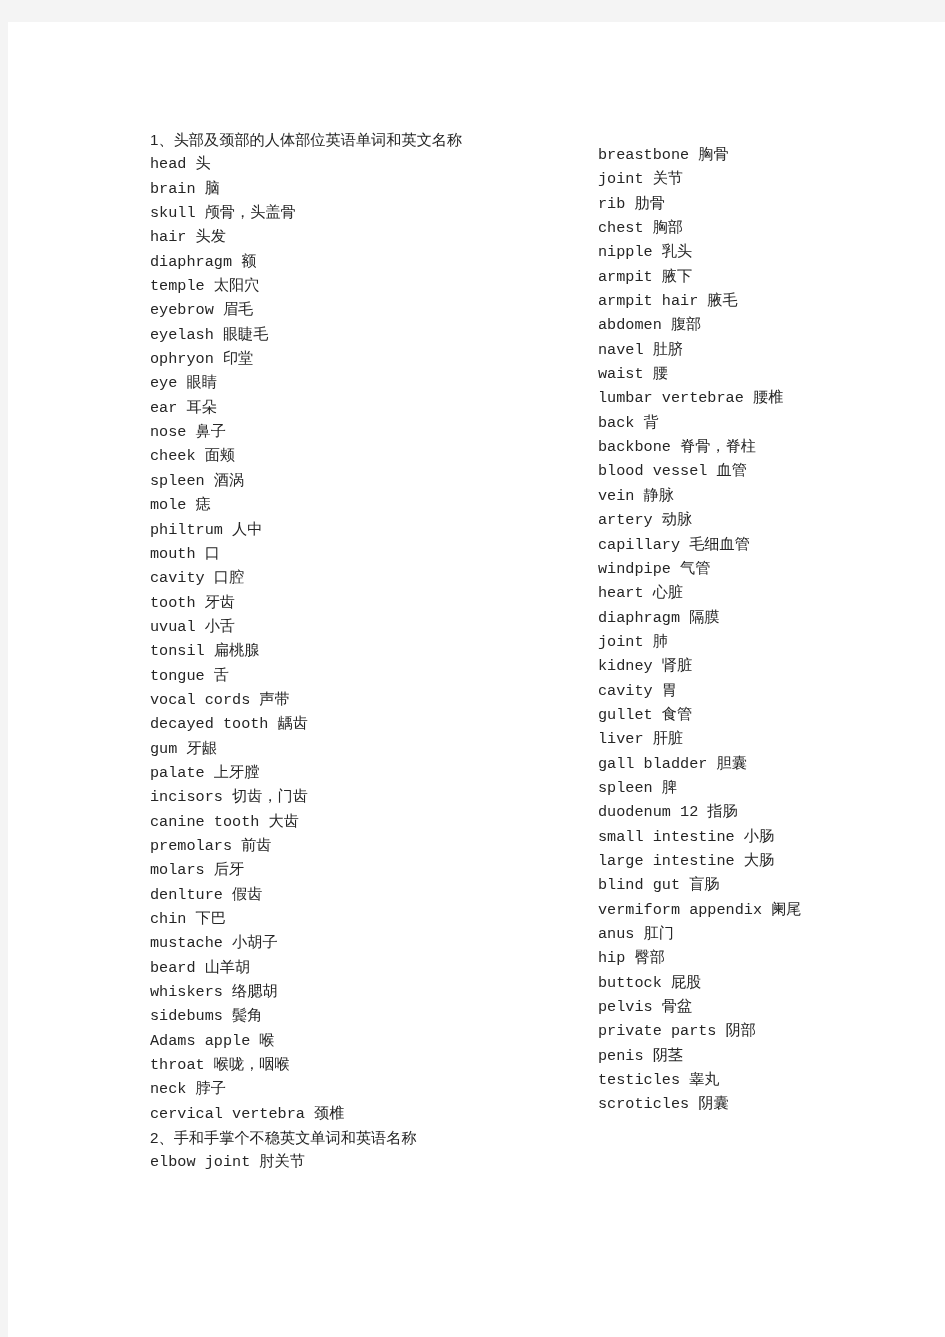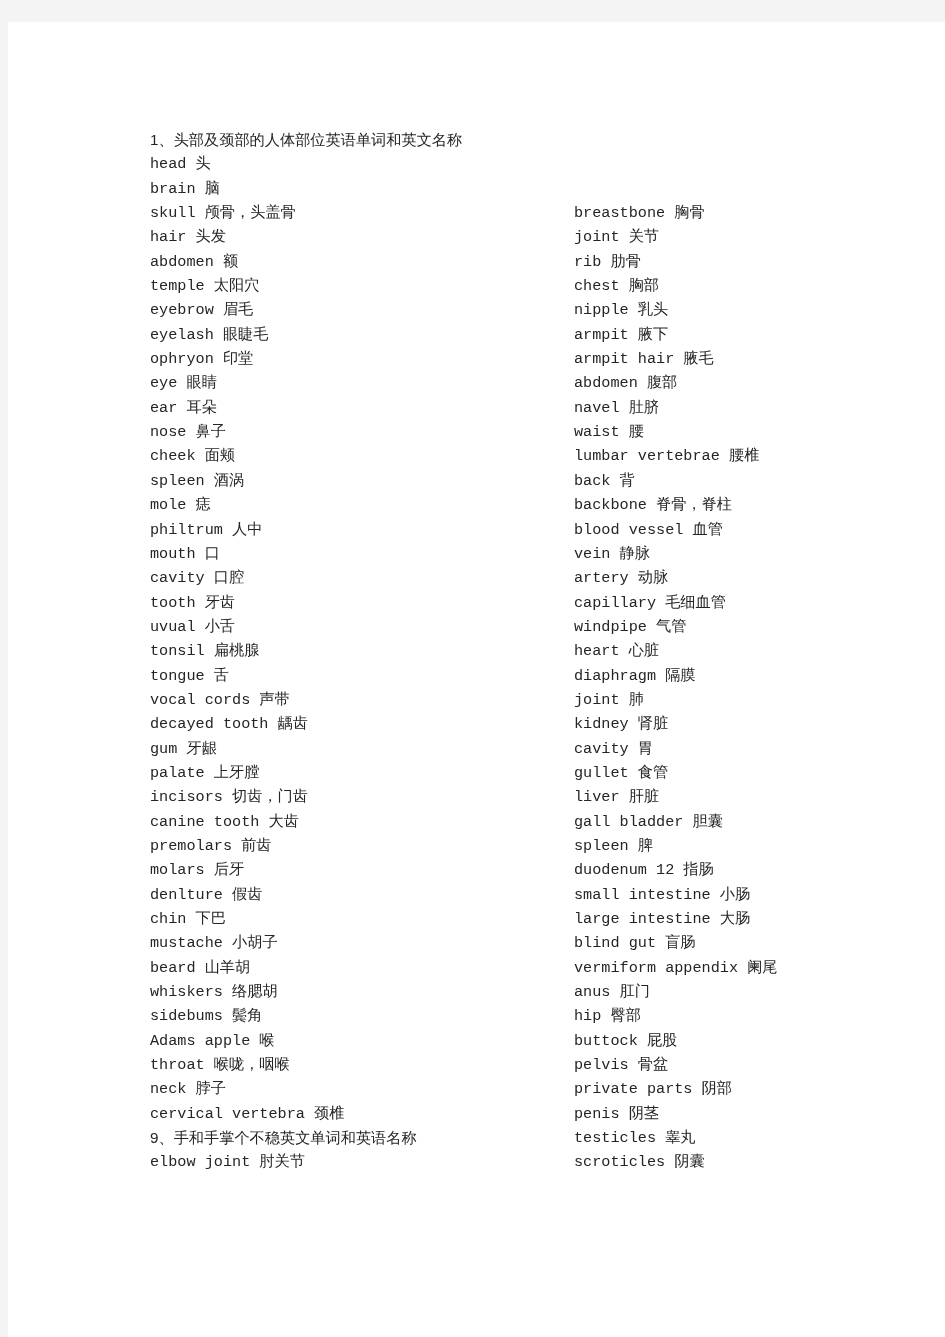--- a/index.html
+++ b/index.html
@@ -24,21 +24,22 @@
   }
   #doc-body {
     position: absolute;
     left: 142px;
     top: 106px;
     width: 790px;
   }
   .columns {
     display: flex;
     flex-direction: row;
-    align-items: flex-end;
+    align-items: flex-start;
+    gap: 24px;
   }
   .column {
     display: flex;
     flex-direction: column;
   }
   .column-left {
     width: 424px;
     flex: 0 0 424px;
   }
   .column-right {
@@ -67,21 +68,21 @@
 
 <div id="page-sheet" style="background: rgb(255, 255, 255);">
   <div id="doc-body">
     <div class="columns">
       <div class="column column-left">
           <div class="section-heading">1、头部及颈部的人体部位英语单词和英文名称</div>
           <div class="entry">head 头</div>
           <div class="entry">brain 脑</div>
           <div class="entry">skull 颅骨，头盖骨</div>
           <div class="entry">hair 头发</div>
-          <div class="entry">abdomen 额</div>
+          <div class="entry">diaphragm 额</div>
           <div class="entry">temple 太阳穴</div>
           <div class="entry">eyebrow 眉毛</div>
           <div class="entry">eyelash 眼睫毛</div>
           <div class="entry">ophryon 印堂</div>
           <div class="entry">eye 眼睛</div>
           <div class="entry">ear 耳朵</div>
           <div class="entry">nose 鼻子</div>
           <div class="entry">cheek 面颊</div>
           <div class="entry">spleen 酒涡</div>
           <div class="entry">mole 痣</div>
@@ -103,21 +104,21 @@
           <div class="entry">denlture 假齿</div>
           <div class="entry">chin 下巴</div>
           <div class="entry">mustache 小胡子</div>
           <div class="entry">beard 山羊胡</div>
           <div class="entry">whiskers 络腮胡</div>
           <div class="entry">sidebums 鬓角</div>
           <div class="entry">Adams apple 喉</div>
           <div class="entry">throat 喉咙，咽喉</div>
           <div class="entry">neck 脖子</div>
           <div class="entry">cervical vertebra 颈椎</div>
-          <div class="section-heading">9、手和手掌个不稳英文单词和英语名称</div>
+          <div class="section-heading">2、手和手掌个不稳英文单词和英语名称</div>
           <div class="entry">elbow joint 肘关节</div>
         </div>
       <div class="column column-right">
           <div class="entry">breastbone 胸骨</div>
           <div class="entry">joint 关节</div>
           <div class="entry">rib 肋骨</div>
           <div class="entry">chest 胸部</div>
           <div class="entry">nipple 乳头</div>
           <div class="entry">armpit 腋下</div>
           <div class="entry">armpit hair 腋毛</div>

